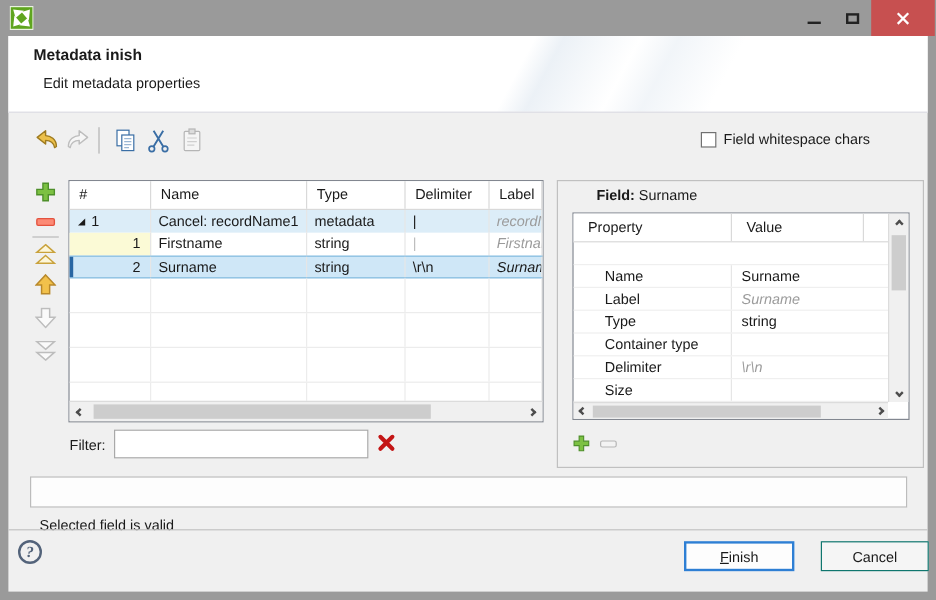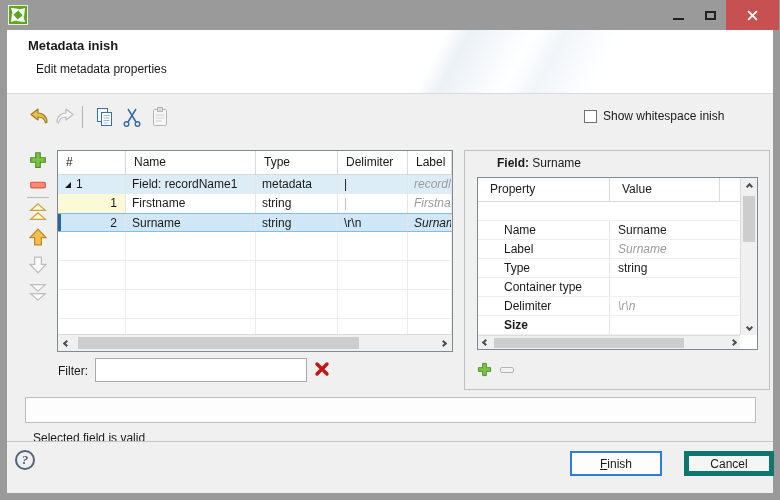--- a/index.html
+++ b/index.html
@@ -84,41 +84,41 @@
   .pc1 { width:110px; overflow:hidden; white-space:nowrap; }
   .pt-header .pc0, .pt-header .pc1 { line-height:23px; padding-left:12px; border-right:1px solid #d9d9d9; }
   .pt-row { position:absolute; left:0; width:262px; height:19px; display:flex; border-bottom:1px solid #efefef; }
   .pt-row div { line-height:18px; }
   .pt-row .pc0 { padding-left:26px; }
   .pt-row .pc1 { padding-left:8px; }
   .pt-group .pc0 { padding-left:10px; font-weight:bold; }
   .pt-group .tri { margin-top:6px; }
   .ph { font-style:italic; color:#9b9b9b; }
   .r-basic{top:24px;} .r-name{top:43px;} .r-label{top:62px;} .r-type{top:81px;}
-  .r-cont{top:100px;} .r-delim{top:119px;} .r-size{top:138px;font-weight:bold;}
+  .r-cont{top:100px;} .r-delim{top:119px;} .r-size{top:138px;}
   .vscroll { position:absolute; right:0; top:0; width:17px; height:157px; background:#f0f0f0; border-left:1px solid #dcdcdc; }
   .vsb-btn { position:absolute; left:0; width:16px; height:16px; display:flex; align-items:center; justify-content:center; }
   .vsb-up { top:0; } .vsb-down { bottom:0; }
   .thumb-v { position:absolute; left:2px; top:18px; width:12px; height:46px; background:#cdcdcd; }
   .pt-hscroll { width:262px; height:14px; }
   .pt-hscroll .sb-btn { height:13px; width:14px; }
   .pt-thumb { left:16px; width:190px; height:10px; }
   .detail-plus { left:477px; top:362px; width:15px; height:15px; }
   .detail-minus { left:500px; top:367px; width:14px; height:6px; border:1px solid #b5b5b5; background:#f3f3f3; border-radius:2px; }
 
   
   .status-box { left:25px; top:397px; width:731px; height:26px; background:#fdfdfd; border:1px solid #bcbcbc; }
   .status-text { left:33px; top:403px;margin-top:28px; }
   .footer-sep { left:7px; top:441px; width:766px; height:1px; background:#c3c3c3; }
   .help-btn { left:15px; top:450px; width:20px; height:20px; border:2px solid #53637a; border-radius:50%;
     display:flex; align-items:center; justify-content:center; color:#53637a; font-weight:bold; font-size:13px;
     font-family:"Liberation Serif",serif; font-style:italic; background:#f0f0f0; }
   .btn { height:25px; display:flex; align-items:center; justify-content:center; font-size:12px; }
   .btn-finish { left:570px; top:451px; width:92px; border:2px solid #2e7fd4; background:#fdfdfd; }
-  .btn-cancel { left:684px; top:451px; width:90px; border:5px solid #0f766e; background:#f5f5f5; }
+  .btn-cancel { left:684px; top:451px; width:90px; border:1px solid #0f766e; background:#f5f5f5; }
   .accel { text-decoration:underline; }
 </style>
 </head>
 <body>
 
 <div class="window">
 
   <div class="abs titlebar">
     <svg class="abs app-icon" viewBox="0 0 20 20">
       <rect x="0.5" y="0.5" width="19" height="19" fill="#5fa51f" stroke="#eaf3e0"></rect>
@@ -174,21 +174,21 @@
     </svg>
   </div>
   <div class="abs tb-icon" style="left:148px;">
     <svg width="22" height="22" viewBox="0 0 22 22">
       <rect x="4.5" y="3.5" width="13" height="16" rx="1" fill="#f5f5f5" stroke="#b5b5b5"></rect>
       <rect x="8.5" y="1.5" width="5" height="4" fill="#dcdcdc" stroke="#b5b5b5"></rect>
       <path d="M7 9 h8 M7 12 h8 M7 15 h6" stroke="#cfcfcf" stroke-width="1"></path>
     </svg>
   </div>
   <div class="abs chk-box"></div>
-  <div class="abs chk-label">Show whitespace inish</div>
+  <div class="abs chk-label">Field whitespace chars</div>
 
   <svg class="abs vtb" style="top:151px;" viewBox="0 0 16 16">
     <path d="M6 1.5 h4 v4.5 h4.5 v4 h-4.5 v4.5 h-4 v-4.5 h-4.5 v-4 h4.5 z" fill="#7cc142" stroke="#4e8f2a" stroke-width="1"></path>
   </svg>
   <svg class="abs vtb" style="top:176px;" viewBox="0 0 16 16">
     <rect x="1.5" y="5.5" width="13" height="5" rx="1" fill="#fc8a75" stroke="#e3523e" stroke-width="1"></rect>
   </svg>
   <div class="abs vtb-sep"></div>
   <svg class="abs vtb" style="top:203px;" viewBox="0 0 16 16">
     <polygon points="8,0.8 14.5,6.5 1.5,6.5" fill="#fdf6d8" stroke="#c9a23c" stroke-width="1.1"></polygon>
@@ -209,21 +209,21 @@
     <div class="ft-header">
       <div class="c c0">#</div>
       <div class="c c1">Name</div>
       <div class="c c2">Type</div>
       <div class="c c3">Delimiter</div>
       <div class="c c4">Label</div>
     </div>
 
     <div class="ft-row row-record">
       <div class="c c0"><span class="tri"></span><span>1</span></div>
-      <div class="c c1">Field: recordName1</div>
+      <div class="c c1">Cancel: recordName1</div>
       <div class="c c2">metadata</div>
       <div class="c c3">|</div>
       <div class="c c4 lab">recordName1</div>
     </div>
 
     <div class="ft-row row-f1">
       <div class="c c0 numcell">1</div>
       <div class="c c1">Firstname</div>
       <div class="c c2">string</div>
       <div class="c c3 dim">|</div>

